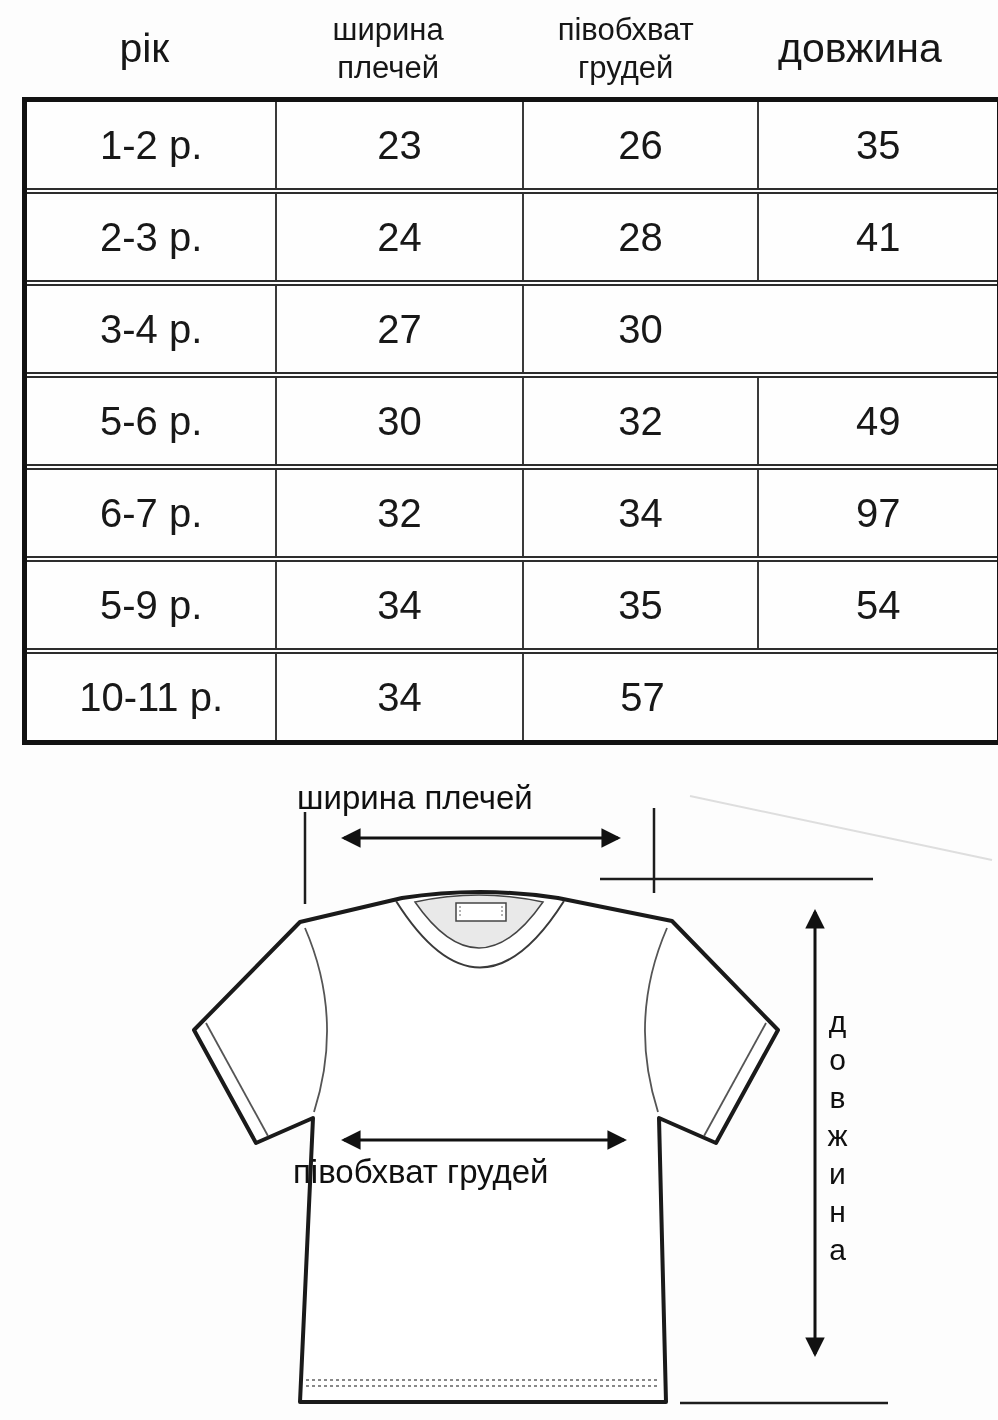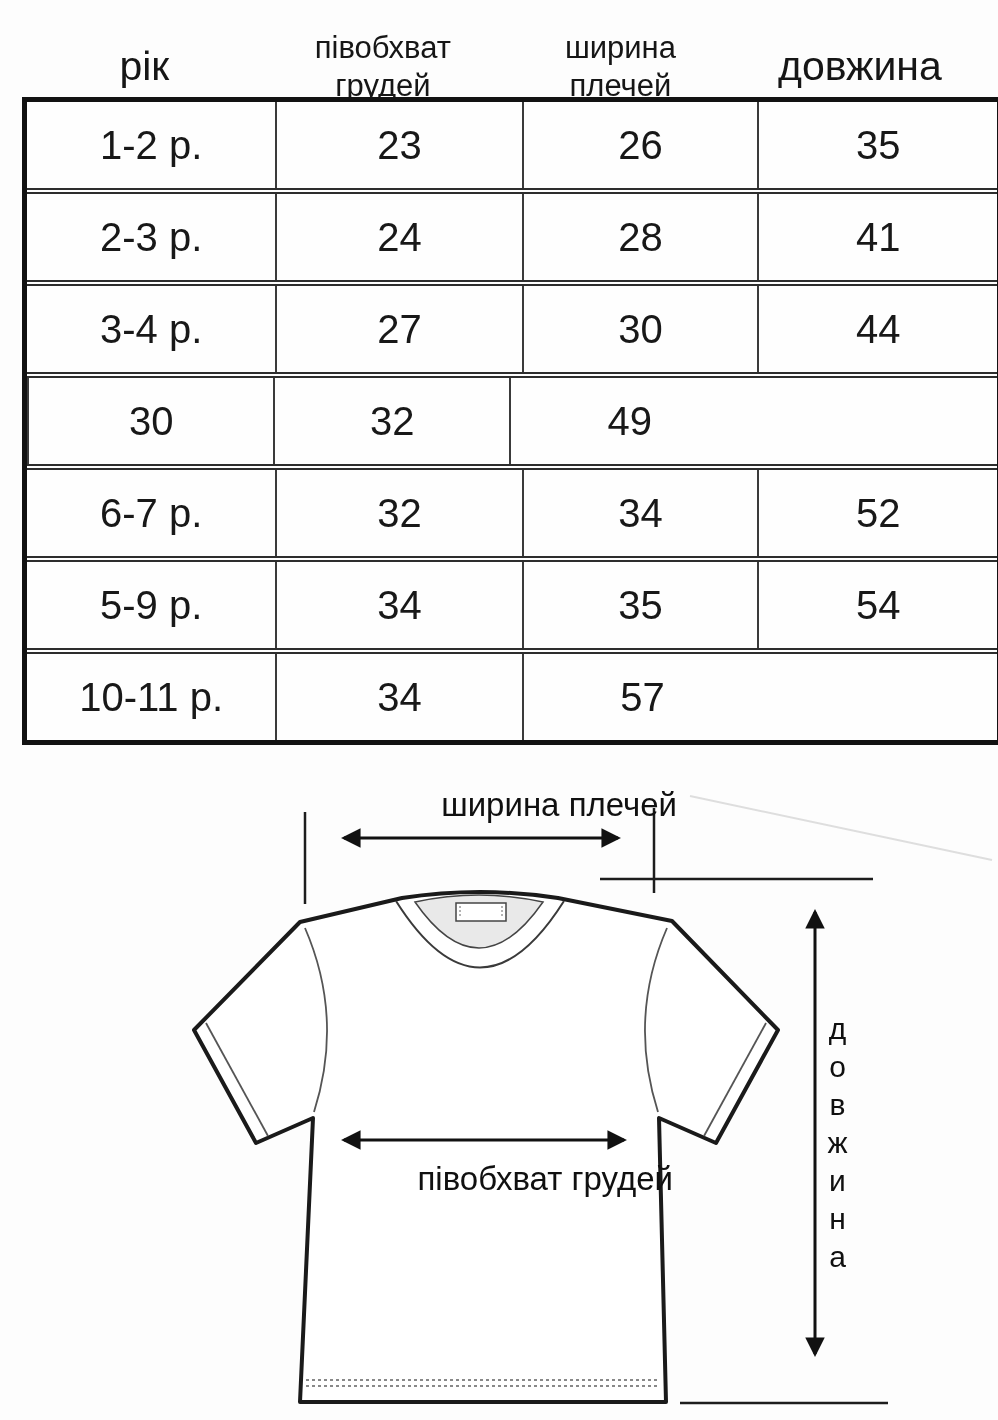--- a/index.html
+++ b/index.html
@@ -3,21 +3,21 @@
 <meta charset="utf-8">
 <style>
   html,body{margin:0;padding:0;}
   body{
     width:998px;height:1420px;position:relative;overflow:hidden;
     background:#fdfdfd;color:#161616;
     font-family:"Liberation Sans","DejaVu Sans",sans-serif;
   }
   
   .hdr{
-    position:absolute;left:22px;top:18px;width:956px;height:97px;
+    position:absolute;left:22px;top:0;width:956px;height:97px;
     display:flex;align-items:center;
   }
   .hdr .hcell{
     display:flex;flex-direction:column;align-items:center;justify-content:center;
     text-align:center;line-height:1.22;
   }
   .hdr .big{font-size:41px;}
   .hdr .small{font-size:31px;}
   .c1{width:25.6%;} .c2{width:25.4%;} .c3{width:24.3%;} .c4{width:24.7%;}
   
@@ -29,43 +29,43 @@
   .t-row{flex:1;display:flex;}
   .t-row + .t-row{border-top:6px double #2d2d2d;}
   .t-cell{
     box-sizing:border-box;display:flex;align-items:center;justify-content:center;
     font-size:40px;color:#181818;
   }
   .t-cell.bl{border-left:2px solid #3a3a3a;}
   
   .diagram{position:absolute;left:0;top:760px;width:998px;height:660px;}
   .diagram svg{position:absolute;left:0;top:0;}
-  .dlabel{position:absolute;text-align:right;font-size:33px;color:#101010;margin-top:7px;}
+  .dlabel{position:absolute;text-align:left;font-size:33px;color:#101010;}
   .dlabel.shoulder{left:297px;top:19px;width:380px;}
   .dlabel.chest{left:293px;top:393px;width:380px;}
   .dlabel.vlen{
     left:822px;top:245px;height:230px;
     writing-mode:vertical-rl;text-orientation:upright;
     font-size:30px;letter-spacing:5px;line-height:1;
   }
 </style>
 </head>
 <body>
 
 <div class="hdr">
   <div class="hcell c1">
     <div class="big">рік</div>
   </div>
+  <div class="hcell c2">
+    <div class="small">ширина</div>
+    <div class="small">плечей</div>
+  </div>
   <div class="hcell c3">
     <div class="small">півобхват</div>
     <div class="small">грудей</div>
-  </div>
-  <div class="hcell c2">
-    <div class="small">ширина</div>
-    <div class="small">плечей</div>
   </div>
   <div class="hcell c4">
     <div class="big">довжина</div>
   </div>
 </div>
 
 <div class="size-table">
   <div class="t-row">
     <div class="t-cell c1">1-2 р.</div>
     <div class="t-cell c2 bl">23</div>
@@ -75,32 +75,32 @@
   <div class="t-row">
     <div class="t-cell c1">2-3 р.</div>
     <div class="t-cell c2 bl">24</div>
     <div class="t-cell c3 bl">28</div>
     <div class="t-cell c4 bl">41</div>
   </div>
   <div class="t-row">
     <div class="t-cell c1">3-4 р.</div>
     <div class="t-cell c2 bl">27</div>
     <div class="t-cell c3 bl">30</div>
-    <div class="t-cell c4 bl">44</div>
   </div>
   <div class="t-row">
+    <div class="t-cell c1">5-6 р.</div>
     <div class="t-cell c2 bl">30</div>
     <div class="t-cell c3 bl">32</div>
     <div class="t-cell c4 bl">49</div>
   </div>
   <div class="t-row">
     <div class="t-cell c1">6-7 р.</div>
     <div class="t-cell c2 bl">32</div>
     <div class="t-cell c3 bl">34</div>
-    <div class="t-cell c4 bl">52</div>
+    <div class="t-cell c4 bl">97</div>
   </div>
   <div class="t-row">
     <div class="t-cell c1">5-9 р.</div>
     <div class="t-cell c2 bl">34</div>
     <div class="t-cell c3 bl">35</div>
     <div class="t-cell c4 bl">54</div>
   </div>
   <div class="t-row">
     <div class="t-cell c1">10-11 р.</div>
     <div class="t-cell c2 bl">34</div>

